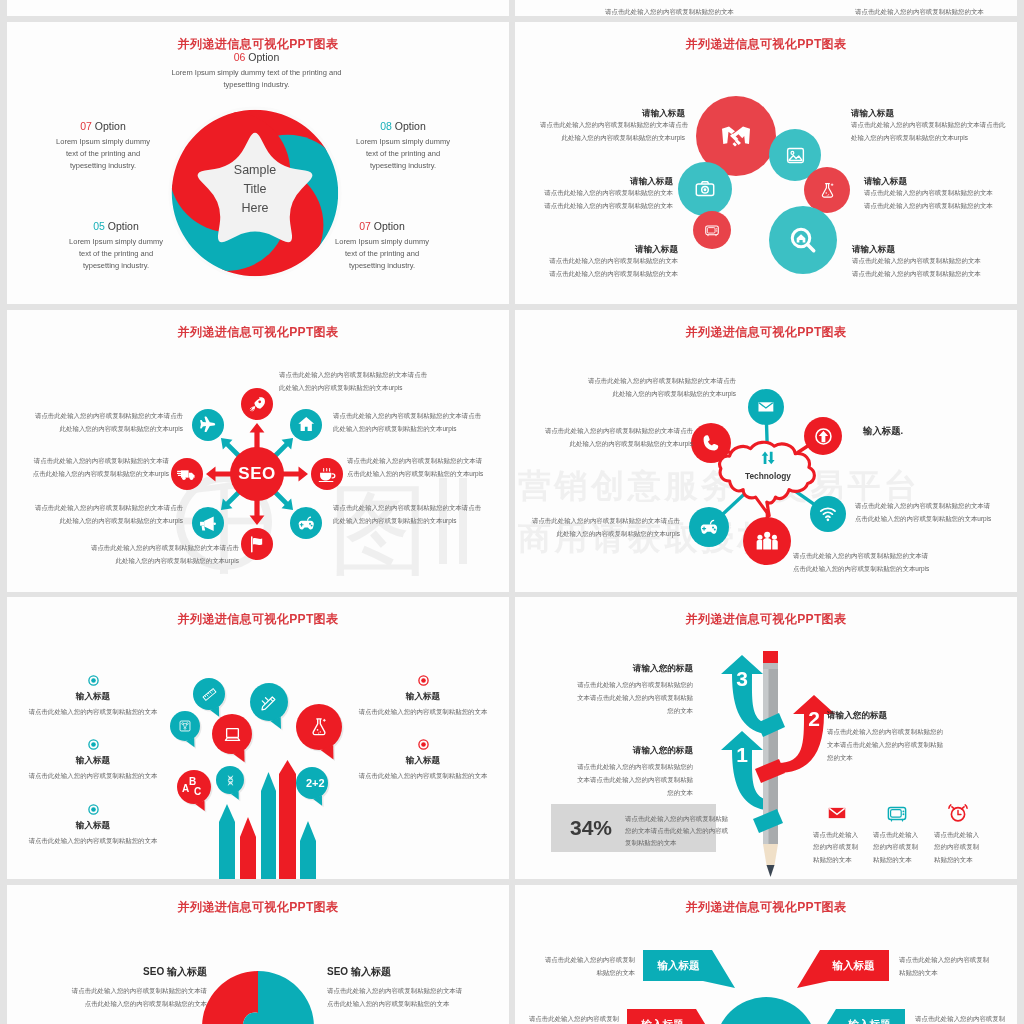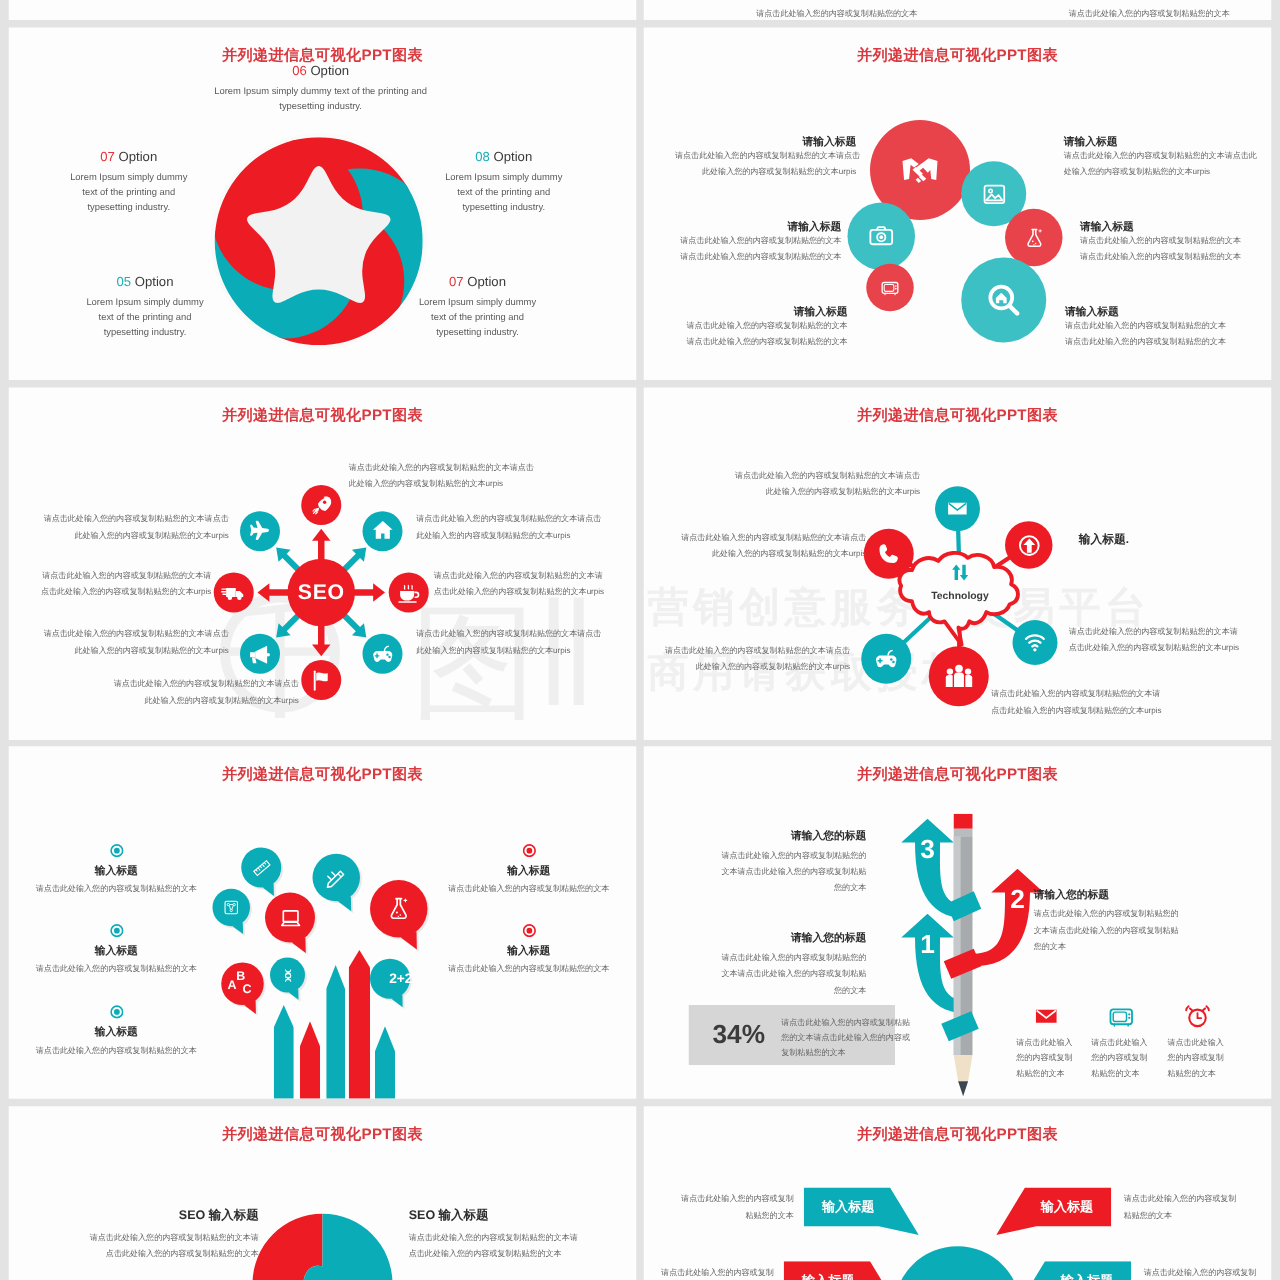--- a/index.html
+++ b/index.html
@@ -49,20 +49,25 @@
         <circle cx="0" cy="0" r="89.5" fill="#fafafa"></circle>
         <g clip-path="url(#pwclip)">
           <circle cx="12.74" cy="-31.52" r="62.5" fill="#ed1c24"></circle>
           <circle cx="33.92" cy="2.37" r="62.5" fill="#0aadb7"></circle>
           <circle cx="8.23" cy="32.99" r="62.5" fill="#ed1c24"></circle>
           <circle cx="-28.83" cy="18.02" r="62.5" fill="#0aadb7"></circle>
           <circle cx="-26.05" cy="-21.85" r="62.5" fill="#ed1c24"></circle>
         </g>
         <path d="M -5.98,-56.46 Q 0.00,-68.00 5.98,-56.46 L 10.70,-47.36 Q 20.57,-28.32 41.74,-24.81 L 51.85,-23.14 Q 64.67,-21.01 55.54,-11.76 L 48.35,-4.46 Q 33.29,10.82 36.49,32.03 L 38.03,42.16 Q 39.97,55.01 28.35,49.19 L 19.19,44.61 Q 0.00,35.00 -19.19,44.61 L -28.35,49.19 Q -39.97,55.01 -38.03,42.16 L -36.49,32.03 Q -33.29,10.82 -48.35,-4.46 L -55.54,-11.76 Q -64.67,-21.01 -51.85,-23.14 L -41.74,-24.81 Q -20.57,-28.32 -10.70,-47.36 Z" fill="#f2f2f2"></path>
       </svg>
+      <div class="abs" style="left:198px;top:139px;width:100px;text-align:center;font-size:12.5px;color:#4d4d4d;line-height:1.52;">
+        <div>Sample</div>
+        <div>Title</div>
+        <div>Here</div>
+      </div>
       <div class="opt" style="left:162px;top:29px;width:175px;">
         <div class="oh"><span class="num-red">06</span> <span>Option</span></div>
         <div class="ob">Lorem Ipsum simply dummy text of the printing and typesetting industry.</div>
       </div>
       <div class="opt" style="left:46px;top:98px;width:100px;">
         <div class="oh"><span class="num-red">07</span> <span>Option</span></div>
         <div class="ob">Lorem Ipsum simply dummy text of the printing and typesetting industry.</div>
       </div>
       <div class="opt" style="left:346px;top:98px;width:100px;">
         <div class="oh"><span class="num-teal">08</span> <span>Option</span></div>
@@ -503,21 +508,21 @@
             <path d="M8 3c0 5 8 5 8 9s-8 4-8 9" fill="none" stroke="#fff" stroke-width="1.5"></path>
             <path d="M16 3c0 5-8 5-8 9s8 4 8 9" fill="none" stroke="#fff" stroke-width="1.5"></path>
             <path d="M8.8 6h6.4M7.6 9.4h8.8M7.6 14.6h8.8M8.8 18h6.4" stroke="#fff" stroke-width="1.3"></path>
           </svg>
         </div></div>
       <div class="abs" style="left:287px;top:168px;width:42px;height:46px;"><svg width="42" height="46" viewBox="0 0 42 46">
           <circle cx="19.5" cy="19.5" r="16" fill="#cfcfcf" opacity="0.45"></circle>
           <polygon points="29.4,32.1 20.6,35.5 29.6,42.2" fill="#cfcfcf" opacity="0.45"></polygon>
           <circle cx="18" cy="18" r="16" fill="#0aadb7"></circle>
           <polygon points="27.9,30.6 19.1,34.0 28.1,40.7" fill="#0aadb7"></polygon>
-        </svg><div class="abs" style="left:0;top:0;width:36px;height:36px;display:flex;align-items:center;justify-content:flex-end;">
+        </svg><div class="abs" style="left:12px;top:0;width:36px;height:36px;display:flex;align-items:center;justify-content:flex-start;">
           <div style="color:#fff;font-weight:bold;font-size:11px;">2+2</div>
         </div></div>
       <div class="abs" style="left:11px;top:78px;width:150px;text-align:center;">
         <svg width="11" height="11" viewBox="0 0 11 11" style="display:block;margin:0 auto 5px">
           <circle cx="5.5" cy="5.5" r="4.6" fill="none" stroke="#0aadb7" stroke-width="1.3"></circle>
           <circle cx="5.5" cy="5.5" r="2.3" fill="#0aadb7"></circle>
         </svg>
         <div class="cn-h" style="margin-bottom:4px">输入标题</div>
         <div class="cn-b">请点击此处输入您的内容或复制粘贴您的文本</div>
       </div>

